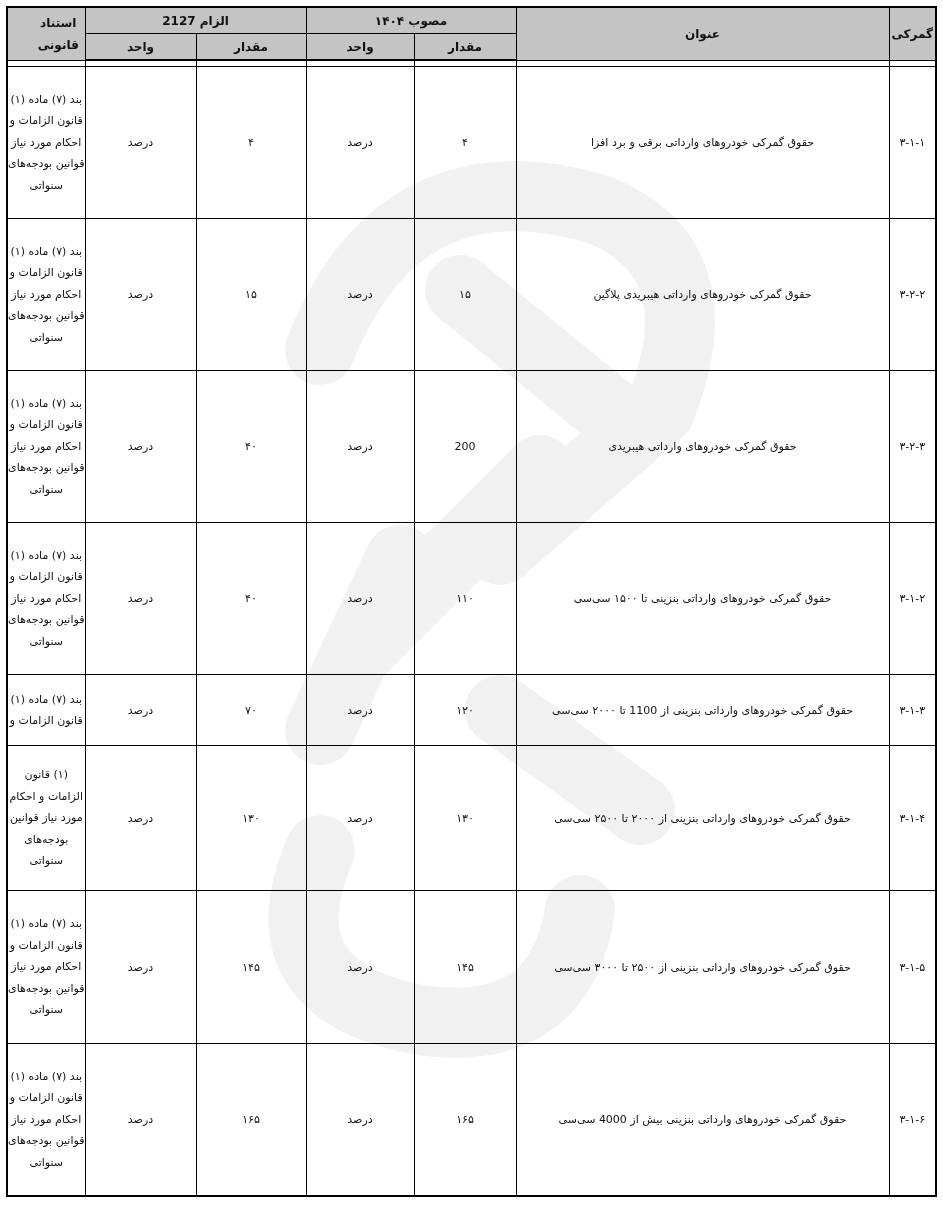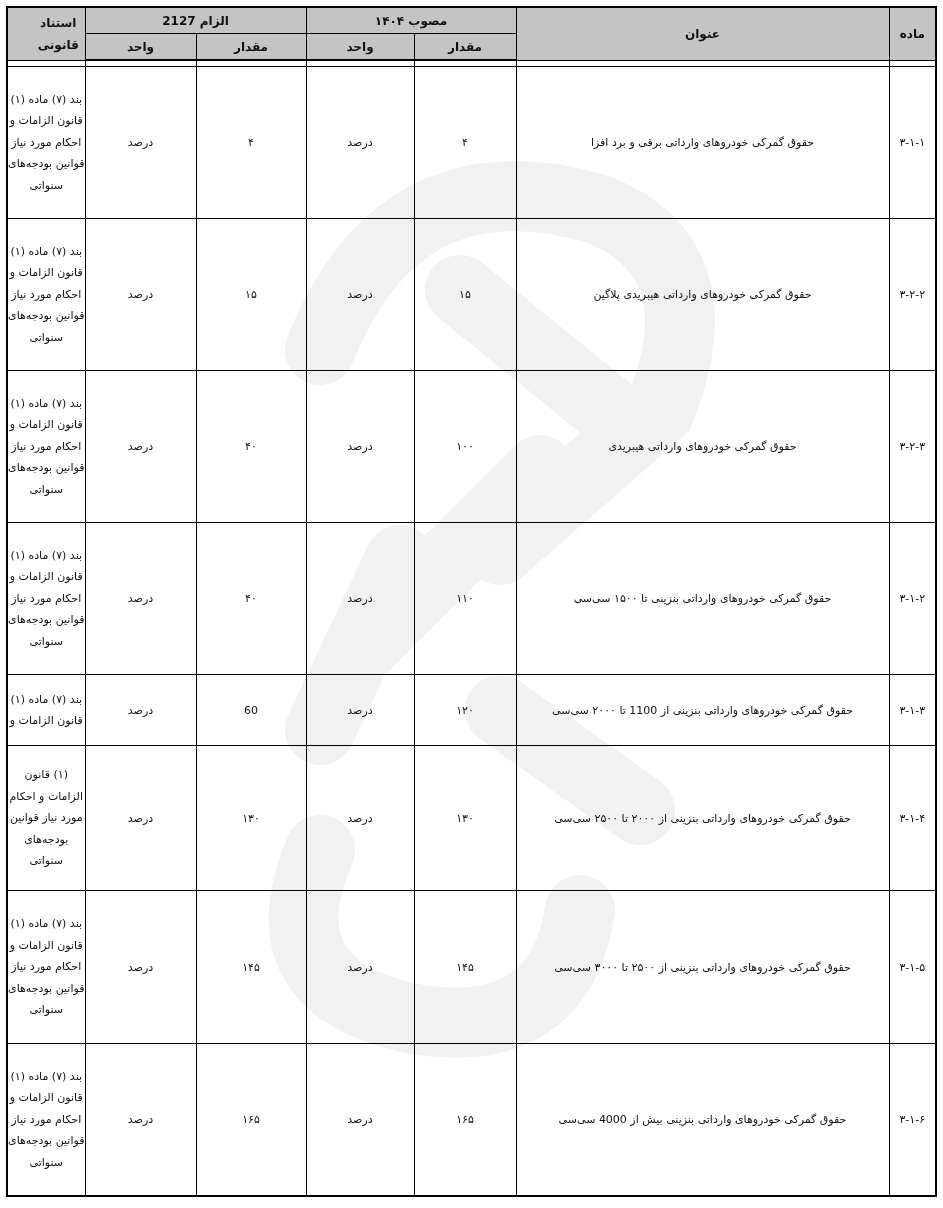--- a/index.html
+++ b/index.html
@@ -40,21 +40,21 @@
     <col style="width:47px">
     <col style="width:373px">
     <col style="width:102px">
     <col style="width:108px">
     <col style="width:110px">
     <col style="width:111px">
     <col style="width:78px">
   </colgroup>
   <thead>
     <tr>
-      <th rowspan="2">ماده</th>
+      <th rowspan="2">گمرکی</th>
       <th rowspan="2">عنوان</th>
       <th colspan="2">مصوب ۱۴۰۴</th>
       <th colspan="2">الزام 2127</th>
       <th rowspan="2" style="line-height:22px;">
         <span style="display:inline-block;width:50px;margin-left:24px;">استناد قانونی</span>
       </th>
     </tr>
     <tr>
       <th>مقدار</th>
       <th>واحد</th>
@@ -86,41 +86,41 @@
       <td class="title">حقوق گمرکی خودروهای وارداتی هیبریدی پلاگین</td>
       <td class="num">۱۵</td>
       <td class="unit">درصد</td>
       <td class="num">۱۵</td>
       <td class="unit">درصد</td>
       <td class="basis">بند (۷) ماده (۱) قانون الزامات و احکام مورد نیاز قوانین بودجه‌های سنواتی</td>
     </tr>
     <tr class="body-row" style="height:152px">
       <td class="rowid">۳-۲-۳</td>
       <td class="title">حقوق گمرکی خودروهای وارداتی هیبریدی</td>
-      <td class="num">۱۰۰</td>
+      <td class="num">200</td>
       <td class="unit">درصد</td>
       <td class="num">۴۰</td>
       <td class="unit">درصد</td>
       <td class="basis">بند (۷) ماده (۱) قانون الزامات و احکام مورد نیاز قوانین بودجه‌های سنواتی</td>
     </tr>
     <tr class="body-row" style="height:152px">
       <td class="rowid">۳-۱-۲</td>
       <td class="title">حقوق گمرکی خودروهای وارداتی بنزینی تا ۱۵۰۰ سی‌سی</td>
       <td class="num">۱۱۰</td>
       <td class="unit">درصد</td>
       <td class="num">۴۰</td>
       <td class="unit">درصد</td>
       <td class="basis">بند (۷) ماده (۱) قانون الزامات و احکام مورد نیاز قوانین بودجه‌های سنواتی</td>
     </tr>
     <tr class="body-row" style="height:71px">
       <td class="rowid">۳-۱-۳</td>
       <td class="title">حقوق گمرکی خودروهای وارداتی بنزینی از 1100 تا ۲۰۰۰ سی‌سی</td>
       <td class="num">۱۲۰</td>
       <td class="unit">درصد</td>
-      <td class="num">60</td>
+      <td class="num">۷۰</td>
       <td class="unit">درصد</td>
       <td class="basis">بند (۷) ماده (۱) قانون الزامات و</td>
     </tr>
     <tr class="body-row" style="height:145px">
       <td class="rowid">۳-۱-۴</td>
       <td class="title">حقوق گمرکی خودروهای وارداتی بنزینی از ۲۰۰۰ تا ۲۵۰۰ سی‌سی</td>
       <td class="num">۱۳۰</td>
       <td class="unit">درصد</td>
       <td class="num">۱۳۰</td>
       <td class="unit">درصد</td>

